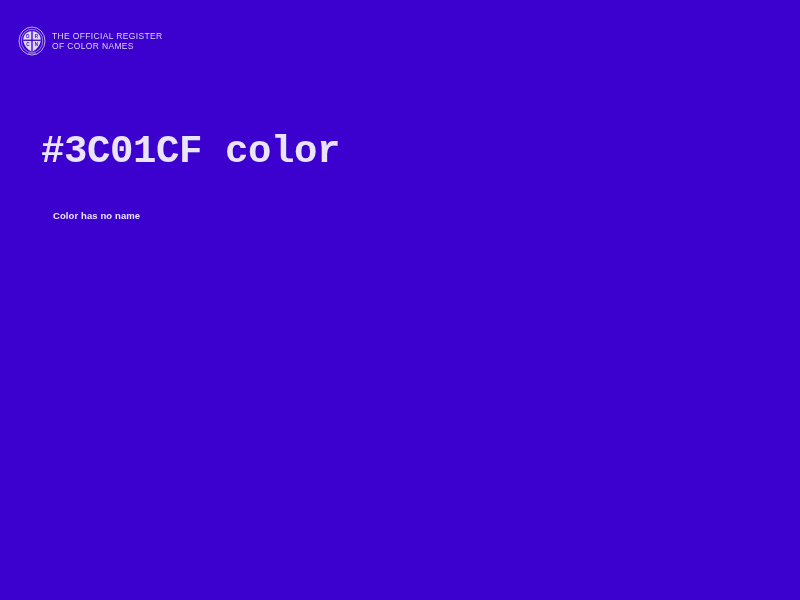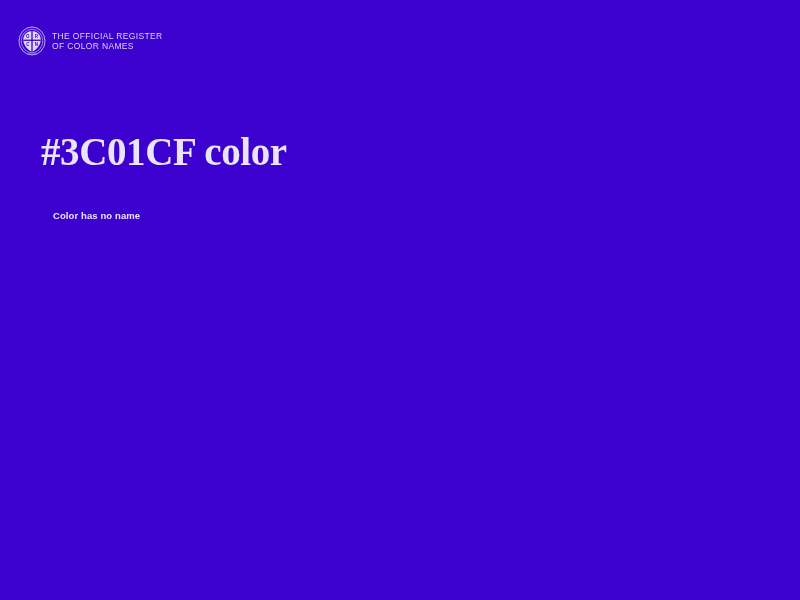--- a/index.html
+++ b/index.html
@@ -73,21 +73,21 @@
     top: 0;
     width: 800px;
     height: 600px;
   }
 
   .color-title {
     position: absolute;
     left: 41px;
     top: 129px;
     margin: 0;
-    font-family: Liberation Serif, serif;
+    font-family: Liberation Mono, monospace;
     font-size: 39px;
     font-weight: 700;
     letter-spacing: -0.4px;
     color: #e9e4f8;
     white-space: nowrap;
     line-height: 46px;
   }
 
   .color-subtitle {
     position: absolute;

